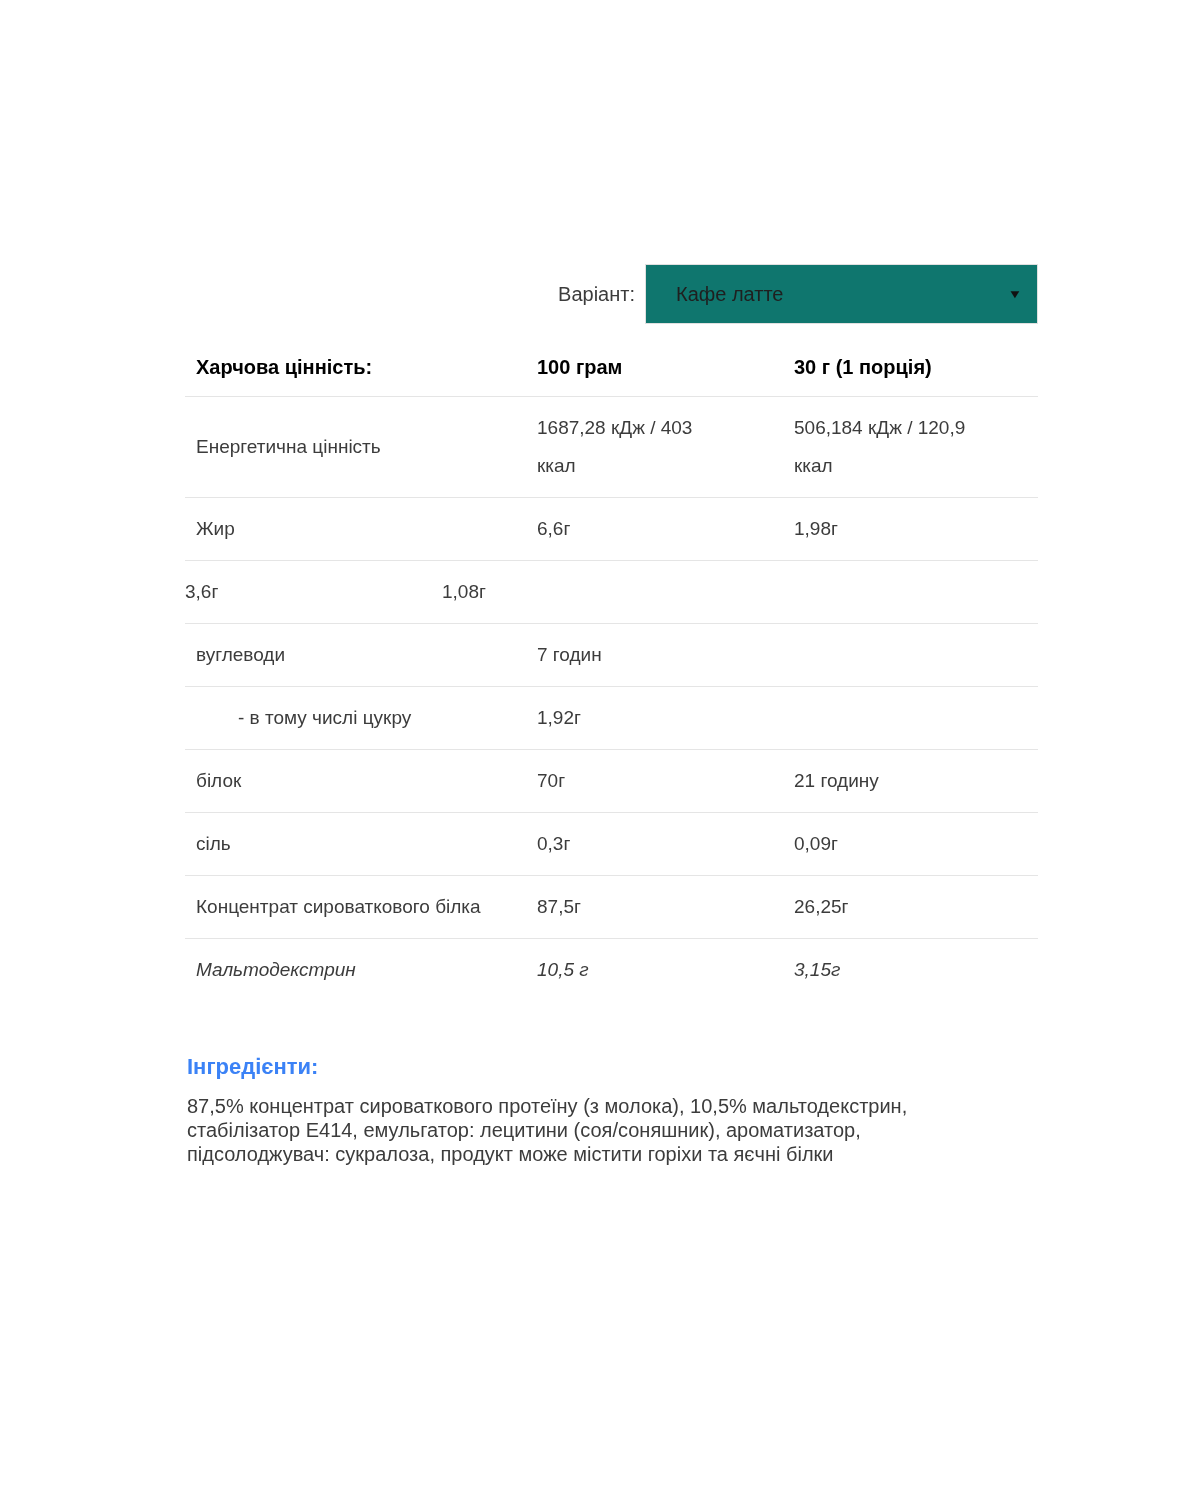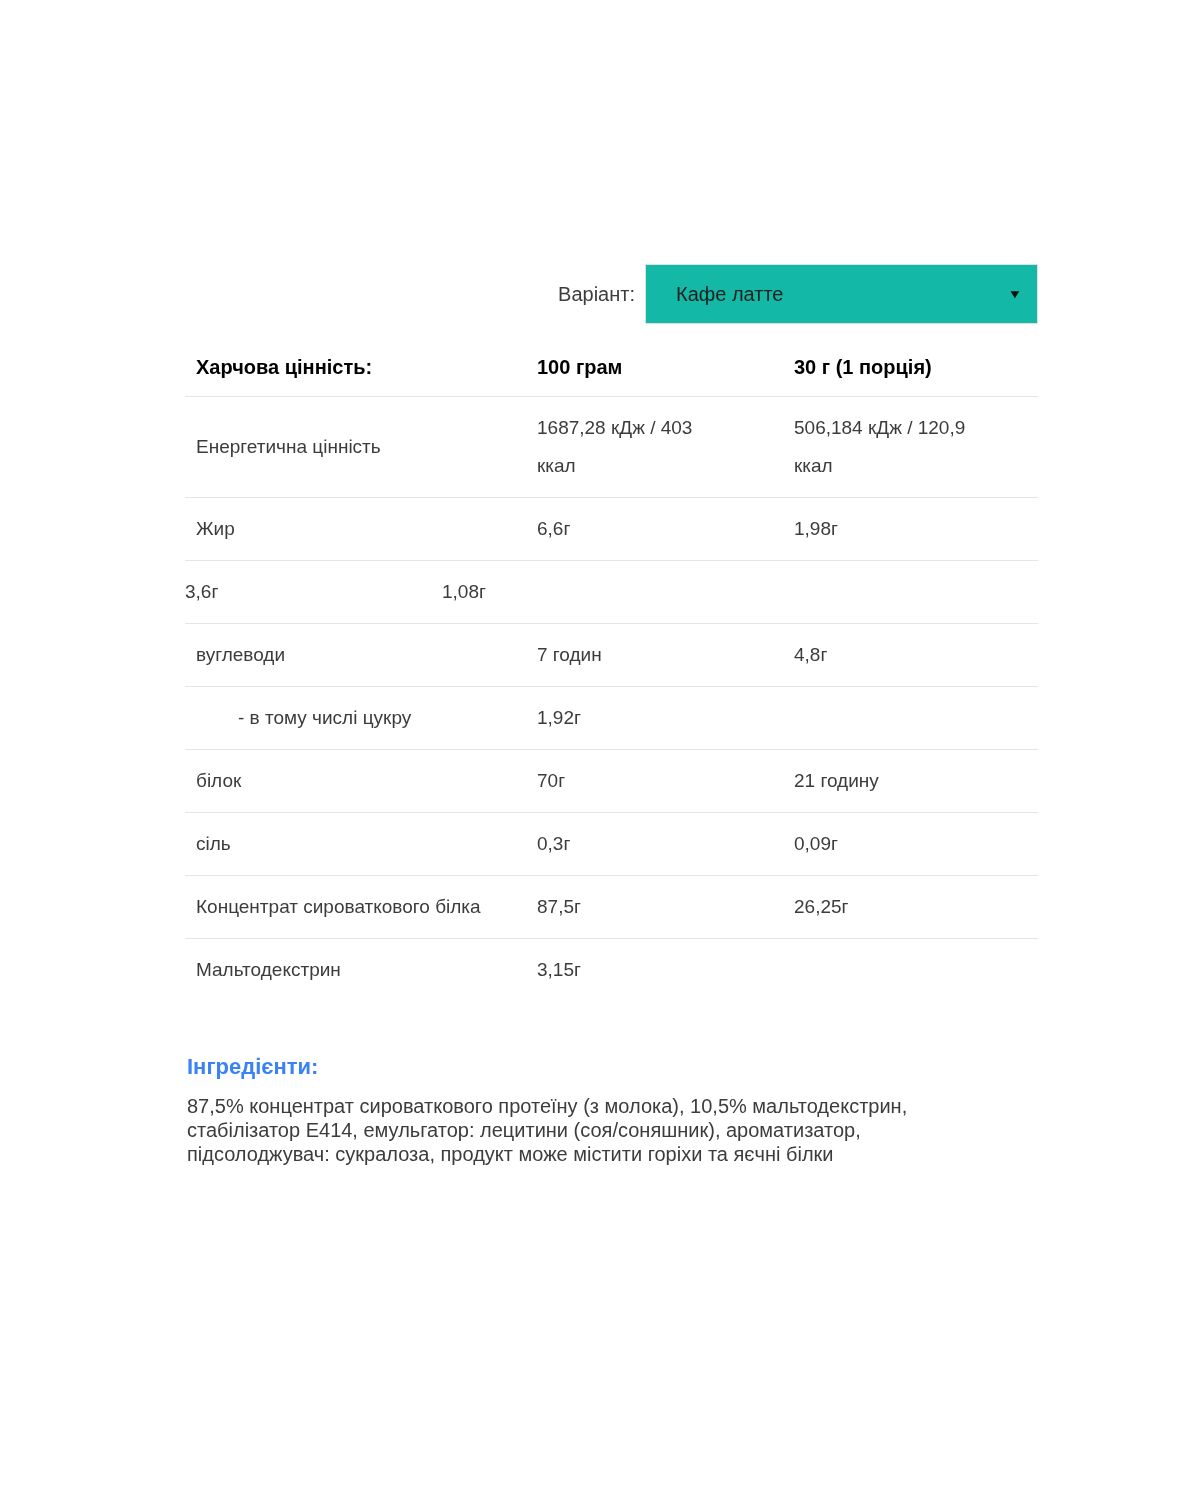--- a/index.html
+++ b/index.html
@@ -42,21 +42,21 @@
     box-sizing: border-box;
     width: 393px;
     border: 1px solid #e0e0e0;
     display: flex;
     align-items: center;
     justify-content: space-between;
     padding: 0 16px 0 30px;
     font-size: 20px;
     color: #1f1f1f;
     cursor: pointer;
-    background: #14b8a6;
+    background: #0f766e;
   }
   .caret {
     font-size: 12px;
     color: #111111;
     line-height: 1;
     transform: scaleX(1.25);
   }
 
   
   .ntable {
@@ -64,21 +64,21 @@
   }
   .nrow {
     display: flex;
     align-items: center;
     border-bottom: 1px solid #e5e5e5;
     padding: 12px 0;
     font-size: 19px;
     line-height: 38px;
     color: #3c3c3c;
   }
-  .nrow:last-child { border-bottom: none; }
+  .nrow:last-child { border-bottom: none; font-style: italic; }
   .nrow.head {
     padding: 8px 0 10px;
     font-size: 20px;
     font-weight: bold;
     color: #000000;
   }
   .c1 {
     box-sizing: border-box;
     width: 296px;
     margin-right: 56px;
@@ -146,21 +146,20 @@
     </div>
 
     <div class="nrow indent">
       <div class="c2">3,6г</div>
       <div class="c3">1,08г</div>
     </div>
 
     <div class="nrow">
       <div class="c1">вуглеводи</div>
       <div class="c2">7 годин</div>
-      <div class="c3">4,8г</div>
     </div>
 
     <div class="nrow indent">
       <div class="c1">- в тому числі цукру</div>
       <div class="c3">1,92г</div>
     </div>
 
     <div class="nrow">
       <div class="c1">білок</div>
       <div class="c2">70г</div>
@@ -174,20 +173,21 @@
     </div>
 
     <div class="nrow">
       <div class="c1">Концентрат сироваткового білка</div>
       <div class="c2">87,5г</div>
       <div class="c3">26,25г</div>
     </div>
 
     <div class="nrow">
       <div class="c1">Мальтодекстрин</div>
+      <div class="c2">10,5 г</div>
       <div class="c3">3,15г</div>
     </div>
 
   </div>
 
   <h2 class="ing-title">Інгредієнти:</h2>
 
   <p class="ing-text">87,5% концентрат сироваткового протеїну (з молока), 10,5% мальтодекстрин, стабілізатор Е414, емульгатор: лецитини (соя/соняшник), ароматизатор, підсолоджувач: сукралоза, продукт може містити горіхи та яєчні білки</p>
 
 </div>

